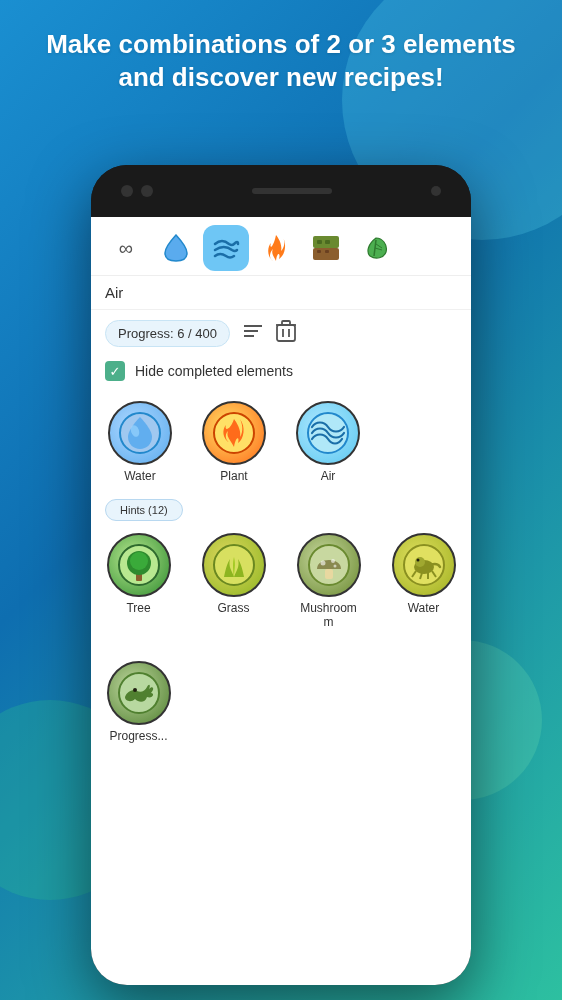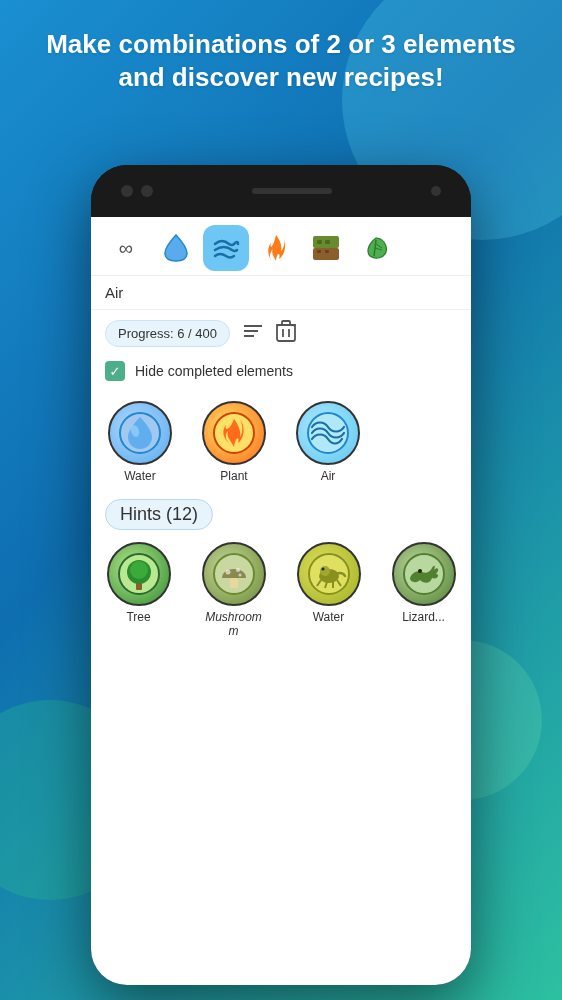--- a/index.html
+++ b/index.html
@@ -217,21 +217,21 @@
     }
 
     
     .hints-badge {
       margin: 2px 14px 6px;
       display: inline-block;
       background: #e8f4fc;
       border: 1px solid #b8d8f0;
       border-radius: 16px;
       padding: 4px 14px;
-      font-size: 18px;
+      font-size: 11px;
       color: #333;
     }
     .hints-grid {
       display: grid;
       grid-template-columns: repeat(4, 1fr);
       padding: 0 10px 6px;
       gap: 20px;
     }
 
     
@@ -404,33 +404,44 @@
             <svg width="44" height="44" viewBox="0 0 44 44">
               <circle cx="22" cy="22" r="20" fill="#b8e890" stroke="#2e6a2e" stroke-width="2"></circle>
               <rect x="19" y="28" width="6" height="10" rx="1" fill="#8b5e2e"></rect>
               <circle cx="22" cy="20" r="12" fill="#2e8b2e"></circle>
               <circle cx="22" cy="18" r="9" fill="#3aaa3a"></circle>
             </svg>
           </div>
           <span class="element-label">Tree</span>
         </div>
 
+        <div class="element-item">
+          <div class="element-circle icon-grass">
+            <svg width="44" height="44" viewBox="0 0 44 44">
+              <circle cx="22" cy="22" r="20" fill="#d8e060" stroke="#6a8820" stroke-width="2"></circle>
+              <path d="M12 34 C12 34 14 22 18 16 C16 24 20 28 22 34" fill="#8db520"></path>
+              <path d="M22 34 C22 34 20 22 22 14 C24 22 22 28 22 34" fill="#a0c820"></path>
+              <path d="M32 34 C32 34 30 22 26 16 C28 24 24 28 22 34" fill="#8db520"></path>
+            </svg>
+          </div>
+          <span class="element-label">Grass</span>
+        </div>
 
         <div class="element-item">
           <div class="element-circle icon-mushroom">
             <svg width="44" height="44" viewBox="0 0 44 44">
               <circle cx="22" cy="22" r="20" fill="#c8d8a0" stroke="#6a8a30" stroke-width="2"></circle>
               <rect x="18" y="26" width="8" height="10" rx="2" fill="#e8d8a0"></rect>
               <path d="M10 26 C10 14 34 14 34 26 Z" fill="#8a8a50"></path>
               <circle cx="16" cy="20" r="2.5" fill="white" opacity="0.6"></circle>
               <circle cx="26" cy="18" r="2" fill="white" opacity="0.6"></circle>
               <circle cx="28" cy="23" r="1.5" fill="white" opacity="0.6"></circle>
             </svg>
           </div>
-          <span class="element-label" style="white-space:pre-line;font-style:italic;">Mushroom<br>m</span>
+          <span class="element-label" style="white-space:pre-line;">Mushroom<br>m</span>
         </div>
 
         <div class="element-item">
           <div class="element-circle icon-lizard">
             <svg width="44" height="44" viewBox="0 0 44 44">
               <circle cx="22" cy="22" r="20" fill="#e0e060" stroke="#8a9020" stroke-width="2"></circle>
               <ellipse cx="22" cy="24" rx="10" ry="7" fill="#8a9020"></ellipse>
               <circle cx="18" cy="19" r="5" fill="#a0a830"></circle>
               <circle cx="16" cy="17" r="1.5" fill="#202010"></circle>
               <path d="M26 24 C30 20 36 20 38 24" fill="none" stroke="#8a9020" stroke-width="2.5" stroke-linecap="round"></path>
@@ -444,21 +455,21 @@
         </div>
 
         <div class="element-item">
           <div class="element-circle icon-chamele">
             <svg width="44" height="44" viewBox="0 0 44 44">
               <circle cx="22" cy="22" r="20" fill="#b8d8a0" stroke="#508030" stroke-width="2"></circle>
               <path d="M8 26 C10 20 16 18 20 20 C24 22 28 20 30 16 C32 12 34 14 32 18 C36 14 38 18 34 22 C38 22 36 28 30 26 C28 32 22 32 18 28 C14 32 8 30 8 26Z" fill="#508030"></path>
               <circle cx="18" cy="19" r="2" fill="#202010"></circle>
             </svg>
           </div>
-          <span class="element-label">Lizard...</span>
+          <span class="element-label">Progress...</span>
         </div>
 
 
       </div>
 
     </div>
   </div>
 </div>
 
 </body></html>

